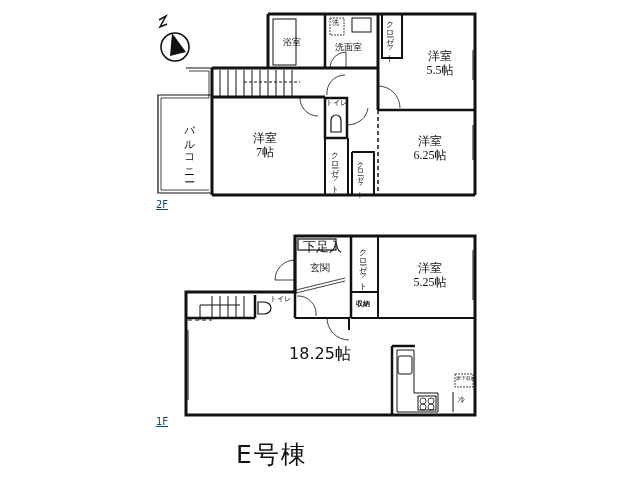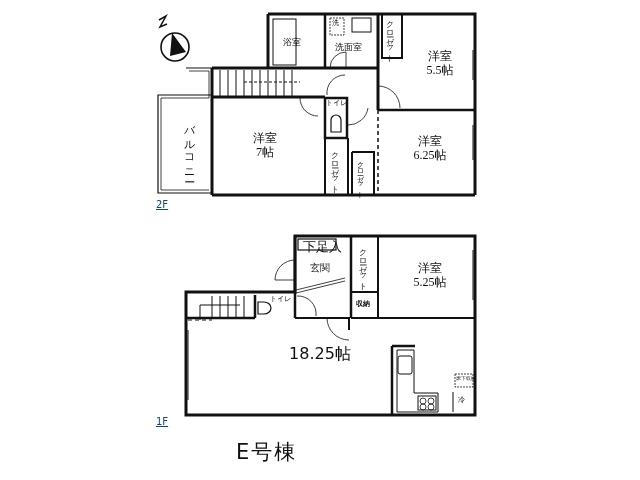--- a/index.html
+++ b/index.html
@@ -7,21 +7,21 @@
          font-family: "DejaVu Sans", "Liberation Sans", sans-serif; color: #111; }
   svg.plan { position: absolute; left: 0; top: 0; width: 640px; height: 480px; }
   .lbl { position: absolute; text-align: center; line-height: 1.15; color: #111; white-space: nowrap; }
   .room-md { font-size: 12px; font-family: Liberation Serif, serif; }
   .room-sm { font-size: 9px; }
   .vert { writing-mode: vertical-rl; font-size: 8px; letter-spacing: -0.5px; }
   .vert-lg { writing-mode: vertical-rl; font-size: 11px; letter-spacing: 2px; }
   .floor { position: absolute; font-size: 10px; color: #0c4a6e; text-decoration: underline; }
   .ldk-title { font-size: 17px; letter-spacing: 4px; }
   .ldk-size { font-size: 16px; }
-  .building { position: absolute; font-size: 21px; letter-spacing: 2px; color: #111; }
+  .building { position: absolute; font-size: 25px; letter-spacing: 2px; color: #111; }
 </style>
 </head>
 <body>
 
 <svg class="plan" viewBox="0 0 640 480">
 
   <g>
     <circle cx="175" cy="47" r="14" fill="none" stroke="#111" stroke-width="1.6"></circle>
     <polygon points="172,33 170,56 186,52" fill="#111"></polygon>
     <path d="M159 20 L166 16 L160 27 L167 24" fill="none" stroke="#111" stroke-width="1.5"></path>

